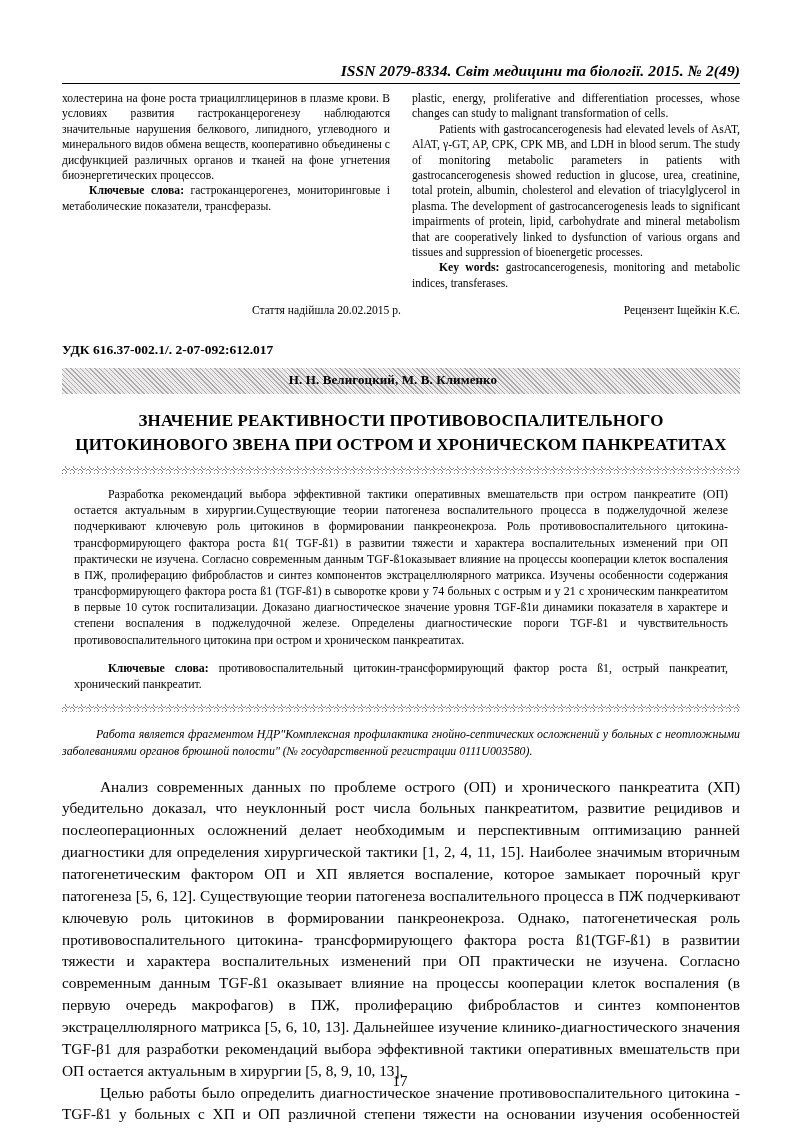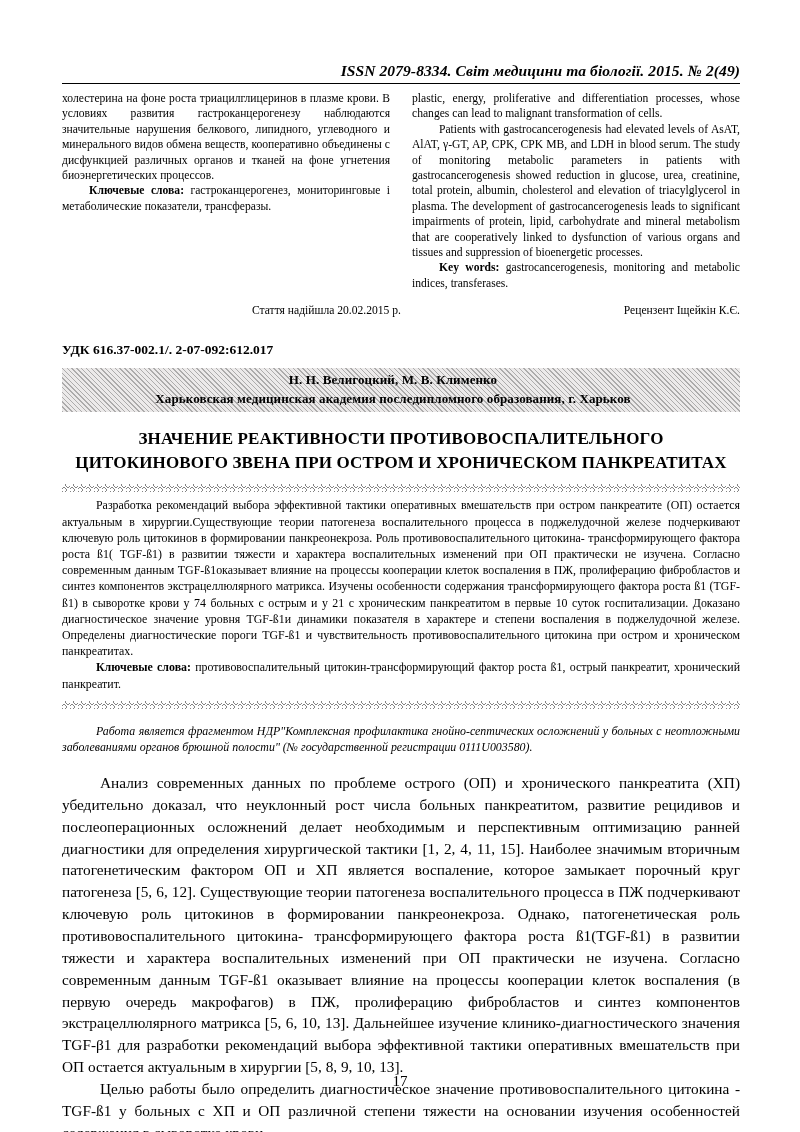--- a/index.html
+++ b/index.html
@@ -121,21 +121,21 @@
     background-repeat: repeat-x;
   }
 
   
   .ru-abstract {
     font-size: 11.9px;
     line-height: 1.36;
     text-align: justify;
   }
   .ru-abstract p {
-    margin: 0;
+    margin: 12px;
   }
   .ru-abstract p.indent {
     text-indent: 34px;
   }
 
   
   .funding {
     margin-top: 14px;
     font-size: 11.9px;
     font-style: italic;
@@ -176,36 +176,35 @@
 
   <div class="running-head">ISSN 2079-8334. Світ медицини та біології. 2015. № 2(49)</div>
   <div class="head-rule"></div>
 
   <div class="abstract-cols">
     <div class="abscol">
       <p>холестерина на фоне роста триацилглицеринов в плазме крови. В условиях развития гастроканцерогенезу наблюдаются значительные нарушения белкового, липидного, углеводного и минерального видов обмена веществ, кооперативно объединены с дисфункцией различных органов и тканей на фоне угнетения биоэнергетических процессов.</p>
       <p class="indent"><span class="kw-label">Ключевые слова:</span> <span>гастроканцерогенез, мониторинговые і метаболические показатели, трансферазы.</span></p>
     </div>
     <div class="abscol">
-      <p>plastic, energy, proliferative and differentiation processes, whose changes can lead to malignant transformation of cells.</p>
+      <p>plastic, energy, proliferative and differentiation processes, whose changes can study to malignant transformation of cells.</p>
       <p class="indent">Patients with gastrocancerogenesis had elevated levels of AsAT, AlAT, γ-GT, AP, CPK, CPK MB, and LDH in blood serum. The study of monitoring metabolic parameters in patients with gastrocancerogenesis showed reduction in glucose, urea, creatinine, total protein, albumin, cholesterol and elevation of triacylglycerol in plasma. The development of gastrocancerogenesis leads to significant impairments of protein, lipid, carbohydrate and mineral metabolism that are cooperatively linked to dysfunction of various organs and tissues and suppression of bioenergetic processes.</p>
       <p class="indent"><span class="kw-label">Key words:</span> <span>gastrocancerogenesis, monitoring and metabolic indices, transferases.</span></p>
     </div>
   </div>
 
   <div class="submitted-row">
     <div class="submitted-left">Стаття надійшла 20.02.2015 р.</div>
     <div class="submitted-right">Рецензент Іщейкін К.Є.</div>
   </div>
 
   <div class="udc">УДК 616.37-002.1/. 2-07-092:612.017</div>
 
   <div class="author-band">
     <div class="line">Н. Н. Велигоцкий, М. В. Клименко</div>
-    <div class="line">Харьковская медицинская академия последипломного образования, г. Харьков</div>
   </div>
 
   <div class="art-title">ЗНАЧЕНИЕ РЕАКТИВНОСТИ ПРОТИВОВОСПАЛИТЕЛЬНОГО ЦИТОКИНОВОГО ЗВЕНА ПРИ ОСТРОМ И ХРОНИЧЕСКОМ ПАНКРЕАТИТАХ</div>
 
   <div class="wavy"></div>
 
   <div class="ru-abstract">
     <p class="indent">Разработка рекомендаций выбора эффективной тактики оперативных вмешательств при остром панкреатите (ОП) остается актуальным в хирургии.Существующие теории патогенеза воспалительного процесса в поджелудочной железе подчеркивают ключевую роль цитокинов в формировании панкреонекроза. Роль противовоспалительного цитокина- трансформирующего фактора роста ß1( TGF-ß1) в развитии тяжести и характера воспалительных изменений при ОП практически не изучена. Согласно современным данным TGF-ß1оказывает влияние на процессы кооперации клеток воспаления в ПЖ, пролиферацию фибробластов и синтез компонентов экстрацеллюлярного матрикса. Изучены особенности содержания трансформирующего фактора роста ß1 (TGF-ß1) в сыворотке крови у 74 больных с острым и у 21 с хроническим панкреатитом в первые 10 суток госпитализации. Доказано диагностическое значение уровня TGF-ß1и динамики показателя в характере и степени воспаления в поджелудочной железе. Определены диагностические пороги TGF-ß1 и чувствительность противовоспалительного цитокина при остром и хроническом панкреатитах.</p>
     <p class="indent"><span class="kw-label">Ключевые слова:</span> <span>противовоспалительный цитокин-трансформирующий фактор роста ß1, острый панкреатит, хронический панкреатит.</span></p>
   </div>

